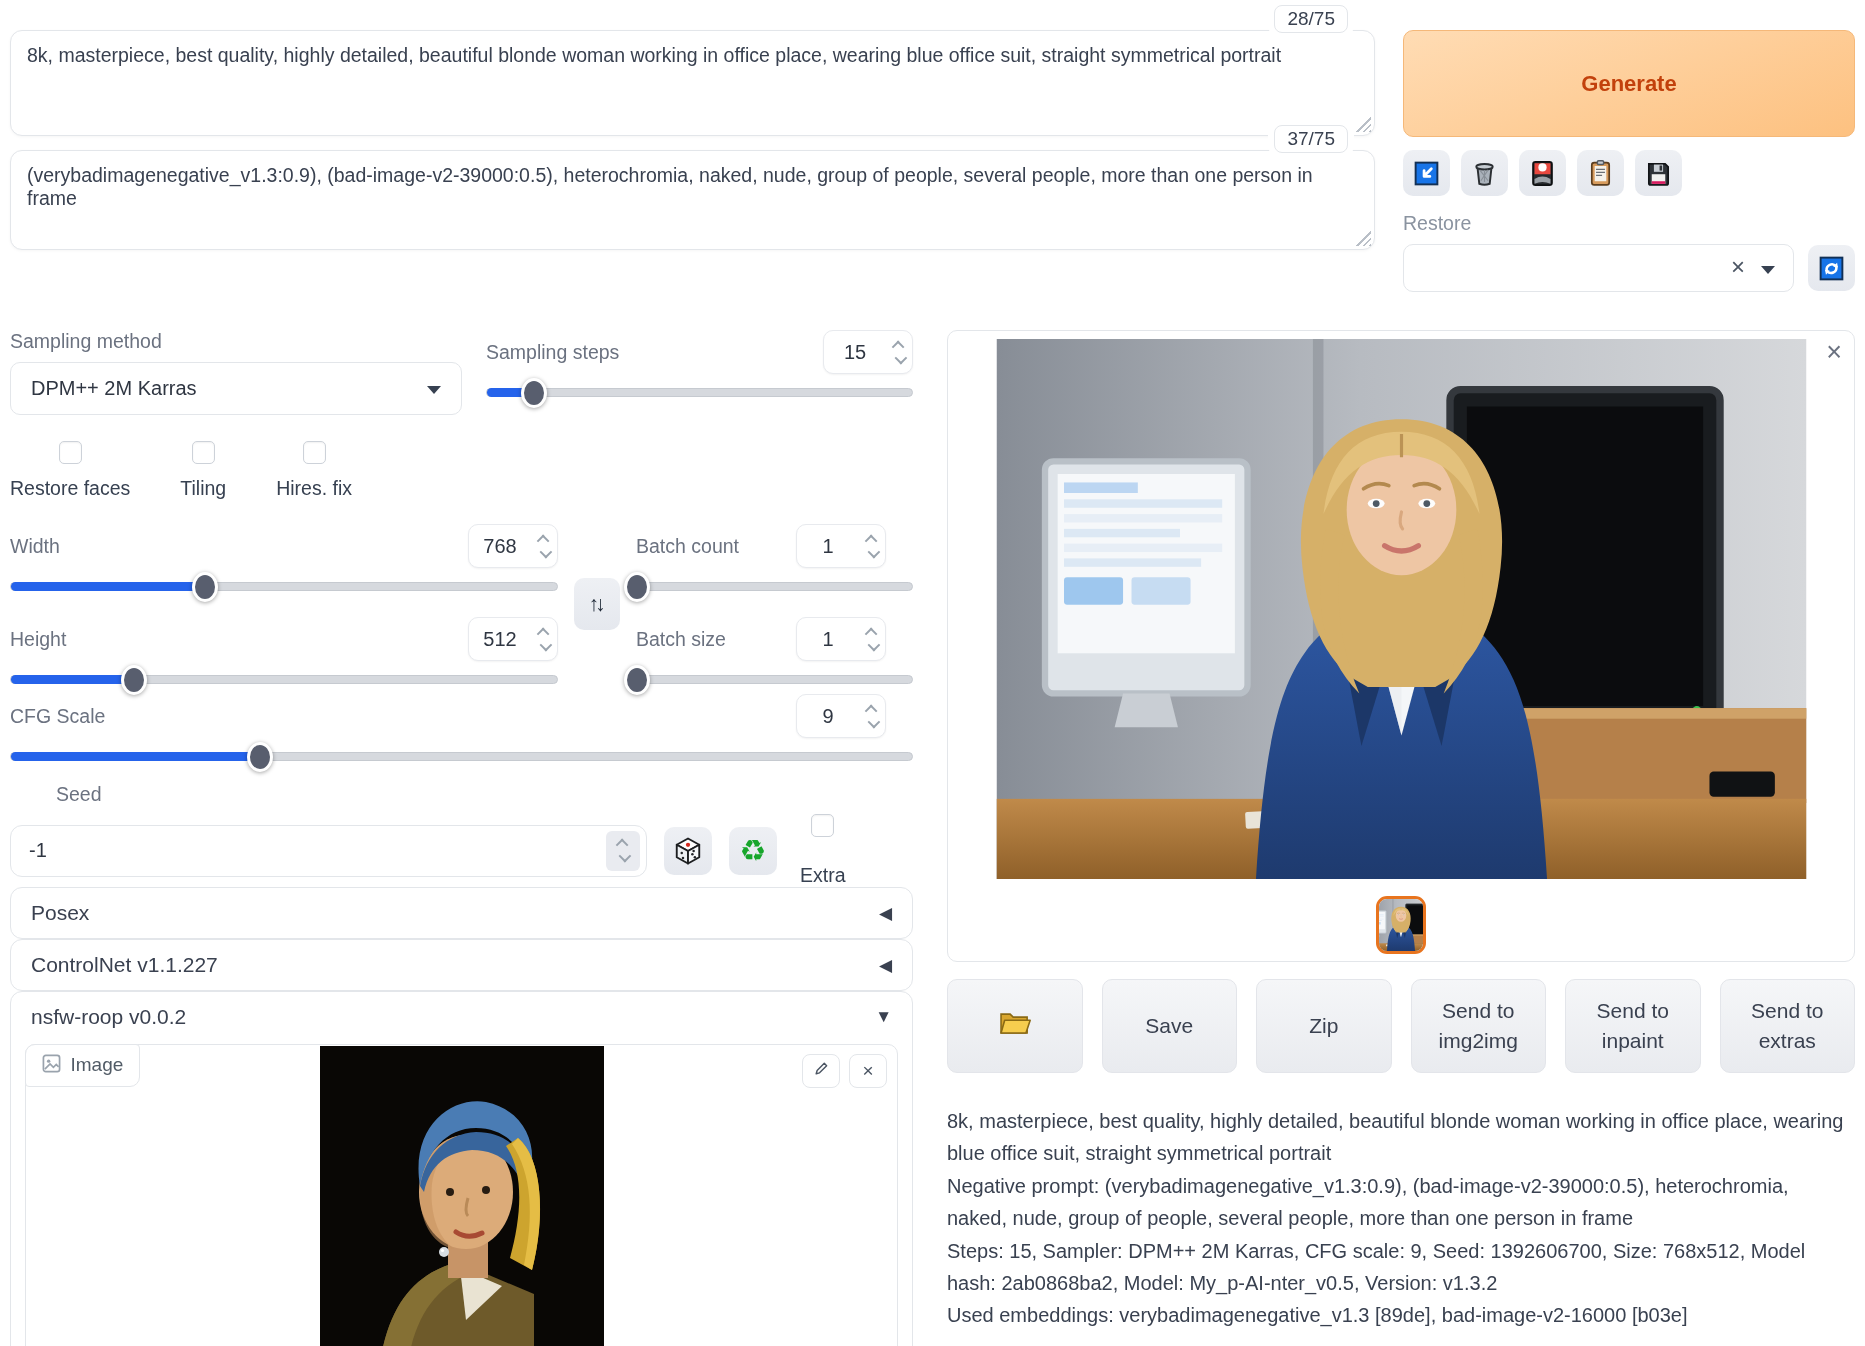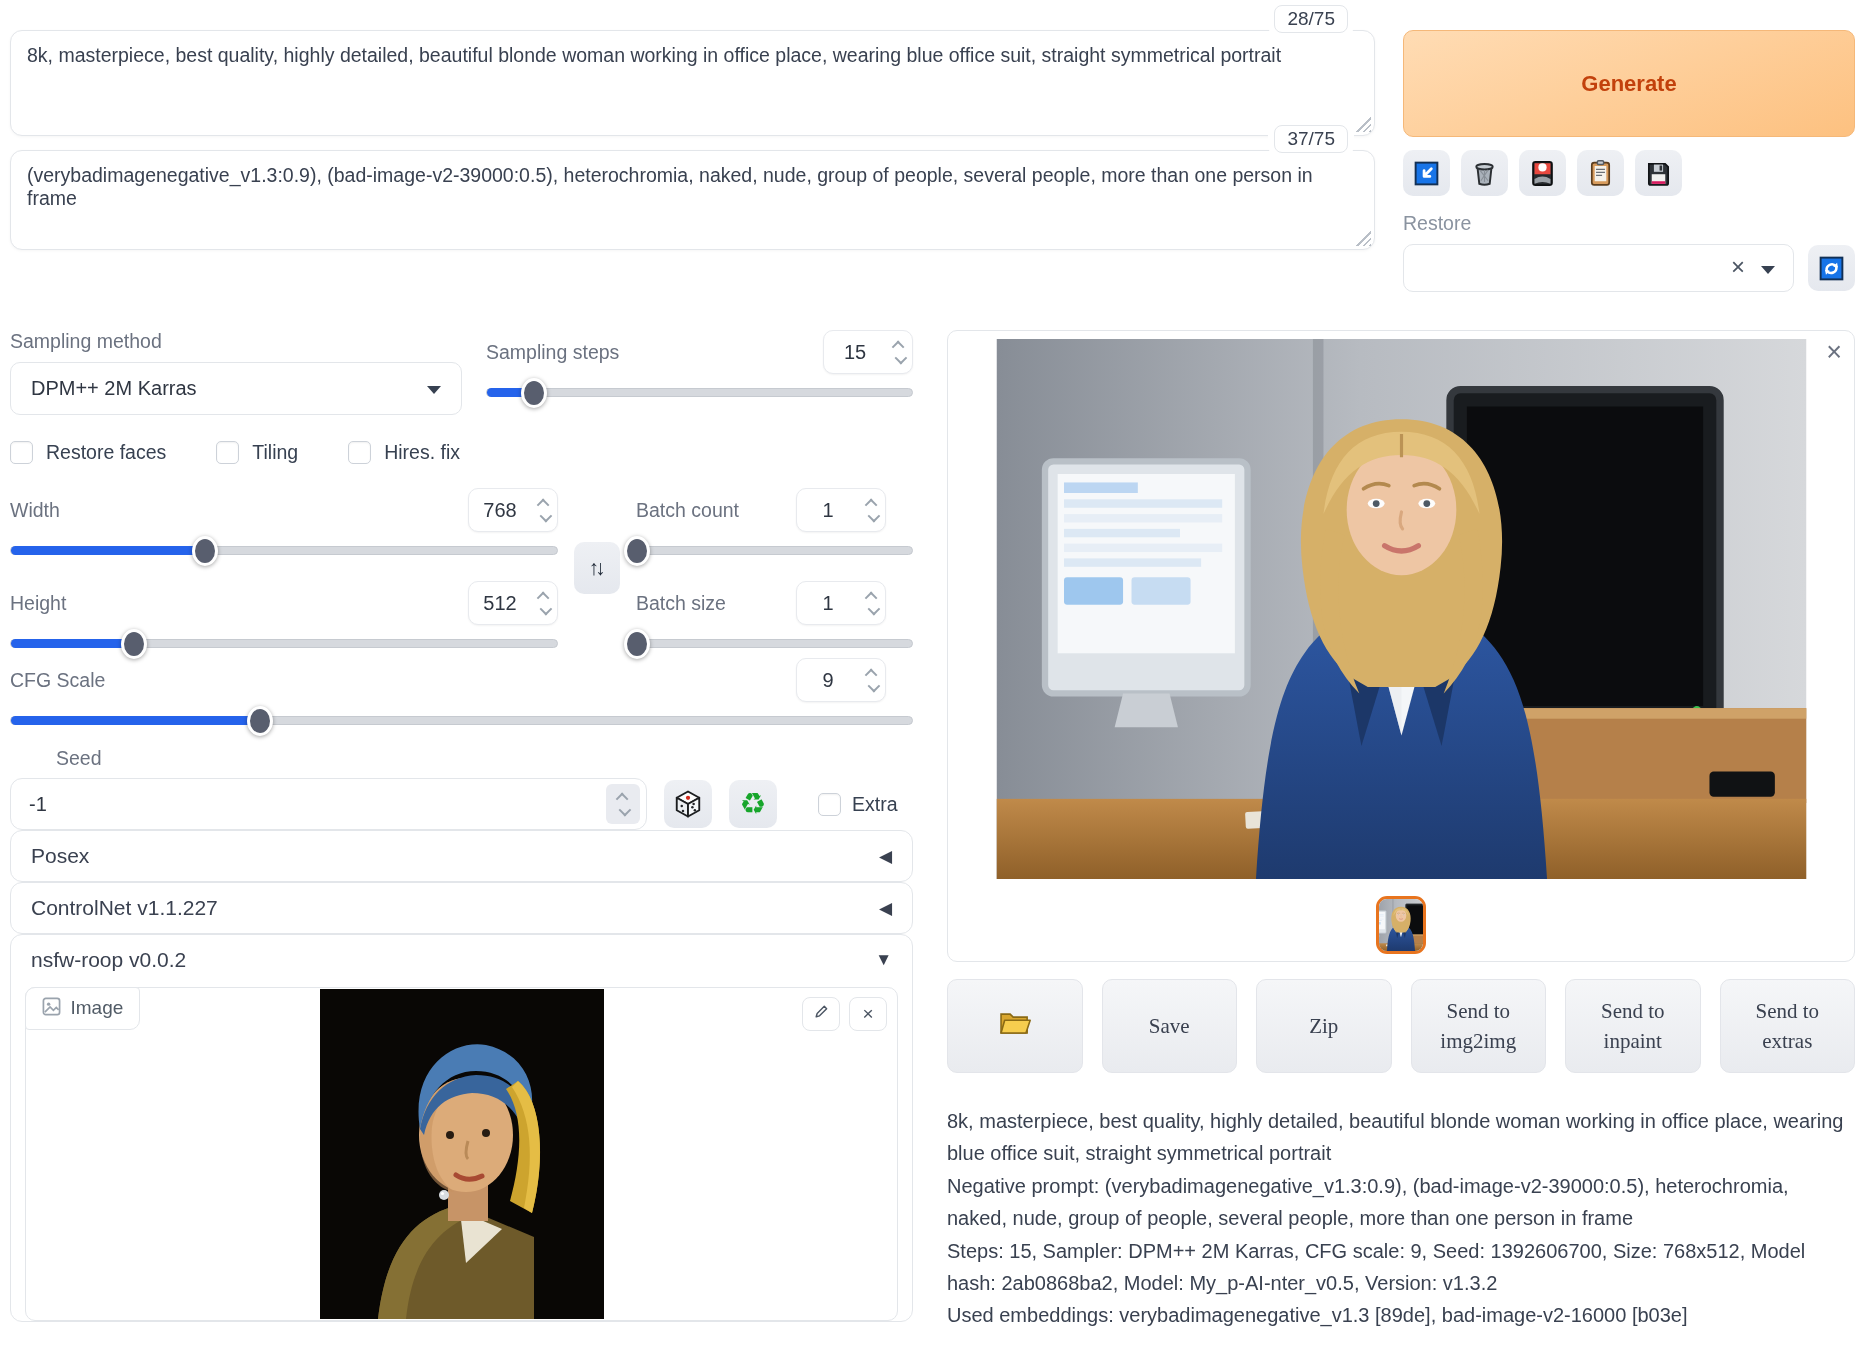--- a/index.html
+++ b/index.html
@@ -90,21 +90,21 @@
 
   .slider { position:relative; height:9px; border-radius:6px; background:#d6d9de; border:1px solid #c6cad0; margin-top:14px; cursor:pointer; }
   .slider .fill { position:absolute; left:0; top:-1px; bottom:-1px; border-radius:6px; background:#2563eb; width:var(--p); }
   .slider .knob {
     position:absolute; left:var(--p); top:50%; transform:translate(-50%,-50%);
     width:26px; height:30px; border-radius:50%; background:#585e6e;
     border:3px solid #ffffff; box-shadow:0 1px 4px rgba(0,0,0,.35); cursor:grab;
   }
 
   .options-row { display:flex; gap:50px; margin-top:26px; align-items:center; }
-  .cb-wrap { display:flex; align-items:center; gap:13px; cursor:pointer; }
+  .cb-wrap { display:flex; align-items:center; gap:13px; cursor:pointer;flex-direction:column; }
   .cb {
     width:23px; height:23px; border:1.5px solid #cdd2d9; border-radius:5px; background:#fff;
     box-shadow:inset 0 1px 2px rgba(0,0,0,.06); display:flex; align-items:center; justify-content:center;
   }
   .cb-label { font-size:19.5px; color:#374151; }
 
   .dims-grid { display:flex; margin-top:24px; }
   .dims-left { width:548px; }
   .swap-wrap { width:78px; display:flex; align-items:center; justify-content:center; }
   .swap-btn {
@@ -121,21 +121,21 @@
   .cfg-field .field-head { padding-right:27px; }
 
   .seed-label { margin-top:22px;margin-left:46px; }
   .seed-row { display:flex; align-items:center; gap:17px; margin-top:8px; }
   .seed-box {
     width:637px; height:52px; border:1.5px solid #e3e6ea; border-radius:12px; background:#fff;
     display:flex; align-items:center; padding-left:18px;
   }
   .seed-val { flex:1; font-size:20px; color:#2f3642; }
   .seed-spin { width:34px; height:40px; margin-right:6px; border-radius:6px; background:#e9ebf0; display:flex; flex-direction:column; align-items:center; justify-content:center; gap:5px; cursor:pointer; }
-  .seed-extra { display:flex; align-items:center; gap:11px; margin-left:24px; }
+  .seed-extra { display:flex; align-items:center; gap:27px; margin-left:6px; }
 
   .accordion {
     border:1.5px solid #e3e6ea; border-radius:12px; background:#fff; 
   }
   .acc-head { height:50px; display:flex; align-items:center; justify-content:space-between; padding:0 20px; cursor:pointer; }
   .acc-title { font-size:21px; color:#3a4150; }
   .acc-arrow { font-size:17px; color:#3a4150; }
   .acc-body { padding:2px 14px 0 14px; }
 
   .upload-card { position:relative; border:1.5px solid #e3e6ea; border-radius:10px; height:334px; background:#fff; }
@@ -152,21 +152,21 @@
   .girl-svg { display:block; height:100%; margin:0 auto; }
 
   
   .gallery { position:relative; border:1.5px solid #e3e6ea; border-radius:10px; height:632px; background:#fff; }
   .close-x { position:absolute; top:8px; right:12px; border:none; background:none; font-size:27px; color:#6b7280; cursor:pointer; line-height:1; }
   .result-svg { display:block; width:811px; height:540px; margin:8px auto 0; cursor:pointer; }
   .thumbs { display:flex; justify-content:center; margin-top:17px; }
   .thumb { width:50px; height:58px; border:3px solid #e8741e; border-radius:11px; overflow:hidden; background:#fff; cursor:pointer; }
   .thumb svg { display:block; width:100%; height:100%; }
 
-  .gal-btns { display:flex; gap:19px; margin-top:17px;font-family:Liberation Serif, serif; }
+  .gal-btns { display:flex; gap:19px; margin-top:17px; }
   .gal-btn {
     flex:1; height:94px; border:1px solid #e3e5ea; border-radius:10px; cursor:pointer;
     background:linear-gradient(180deg,#f5f6f8,#e9ebef);
     font-family:inherit; font-size:21px; color:#3a4150; line-height:1.45;
     display:flex; align-items:center; justify-content:center; text-align:center; padding:0 10px;
   }
   .geninfo { margin-top:32px; font-size:20px; color:#394150; line-height:1.62; padding-right:6px; }
   .geninfo p { margin:0; }
 </style>
 </head>

